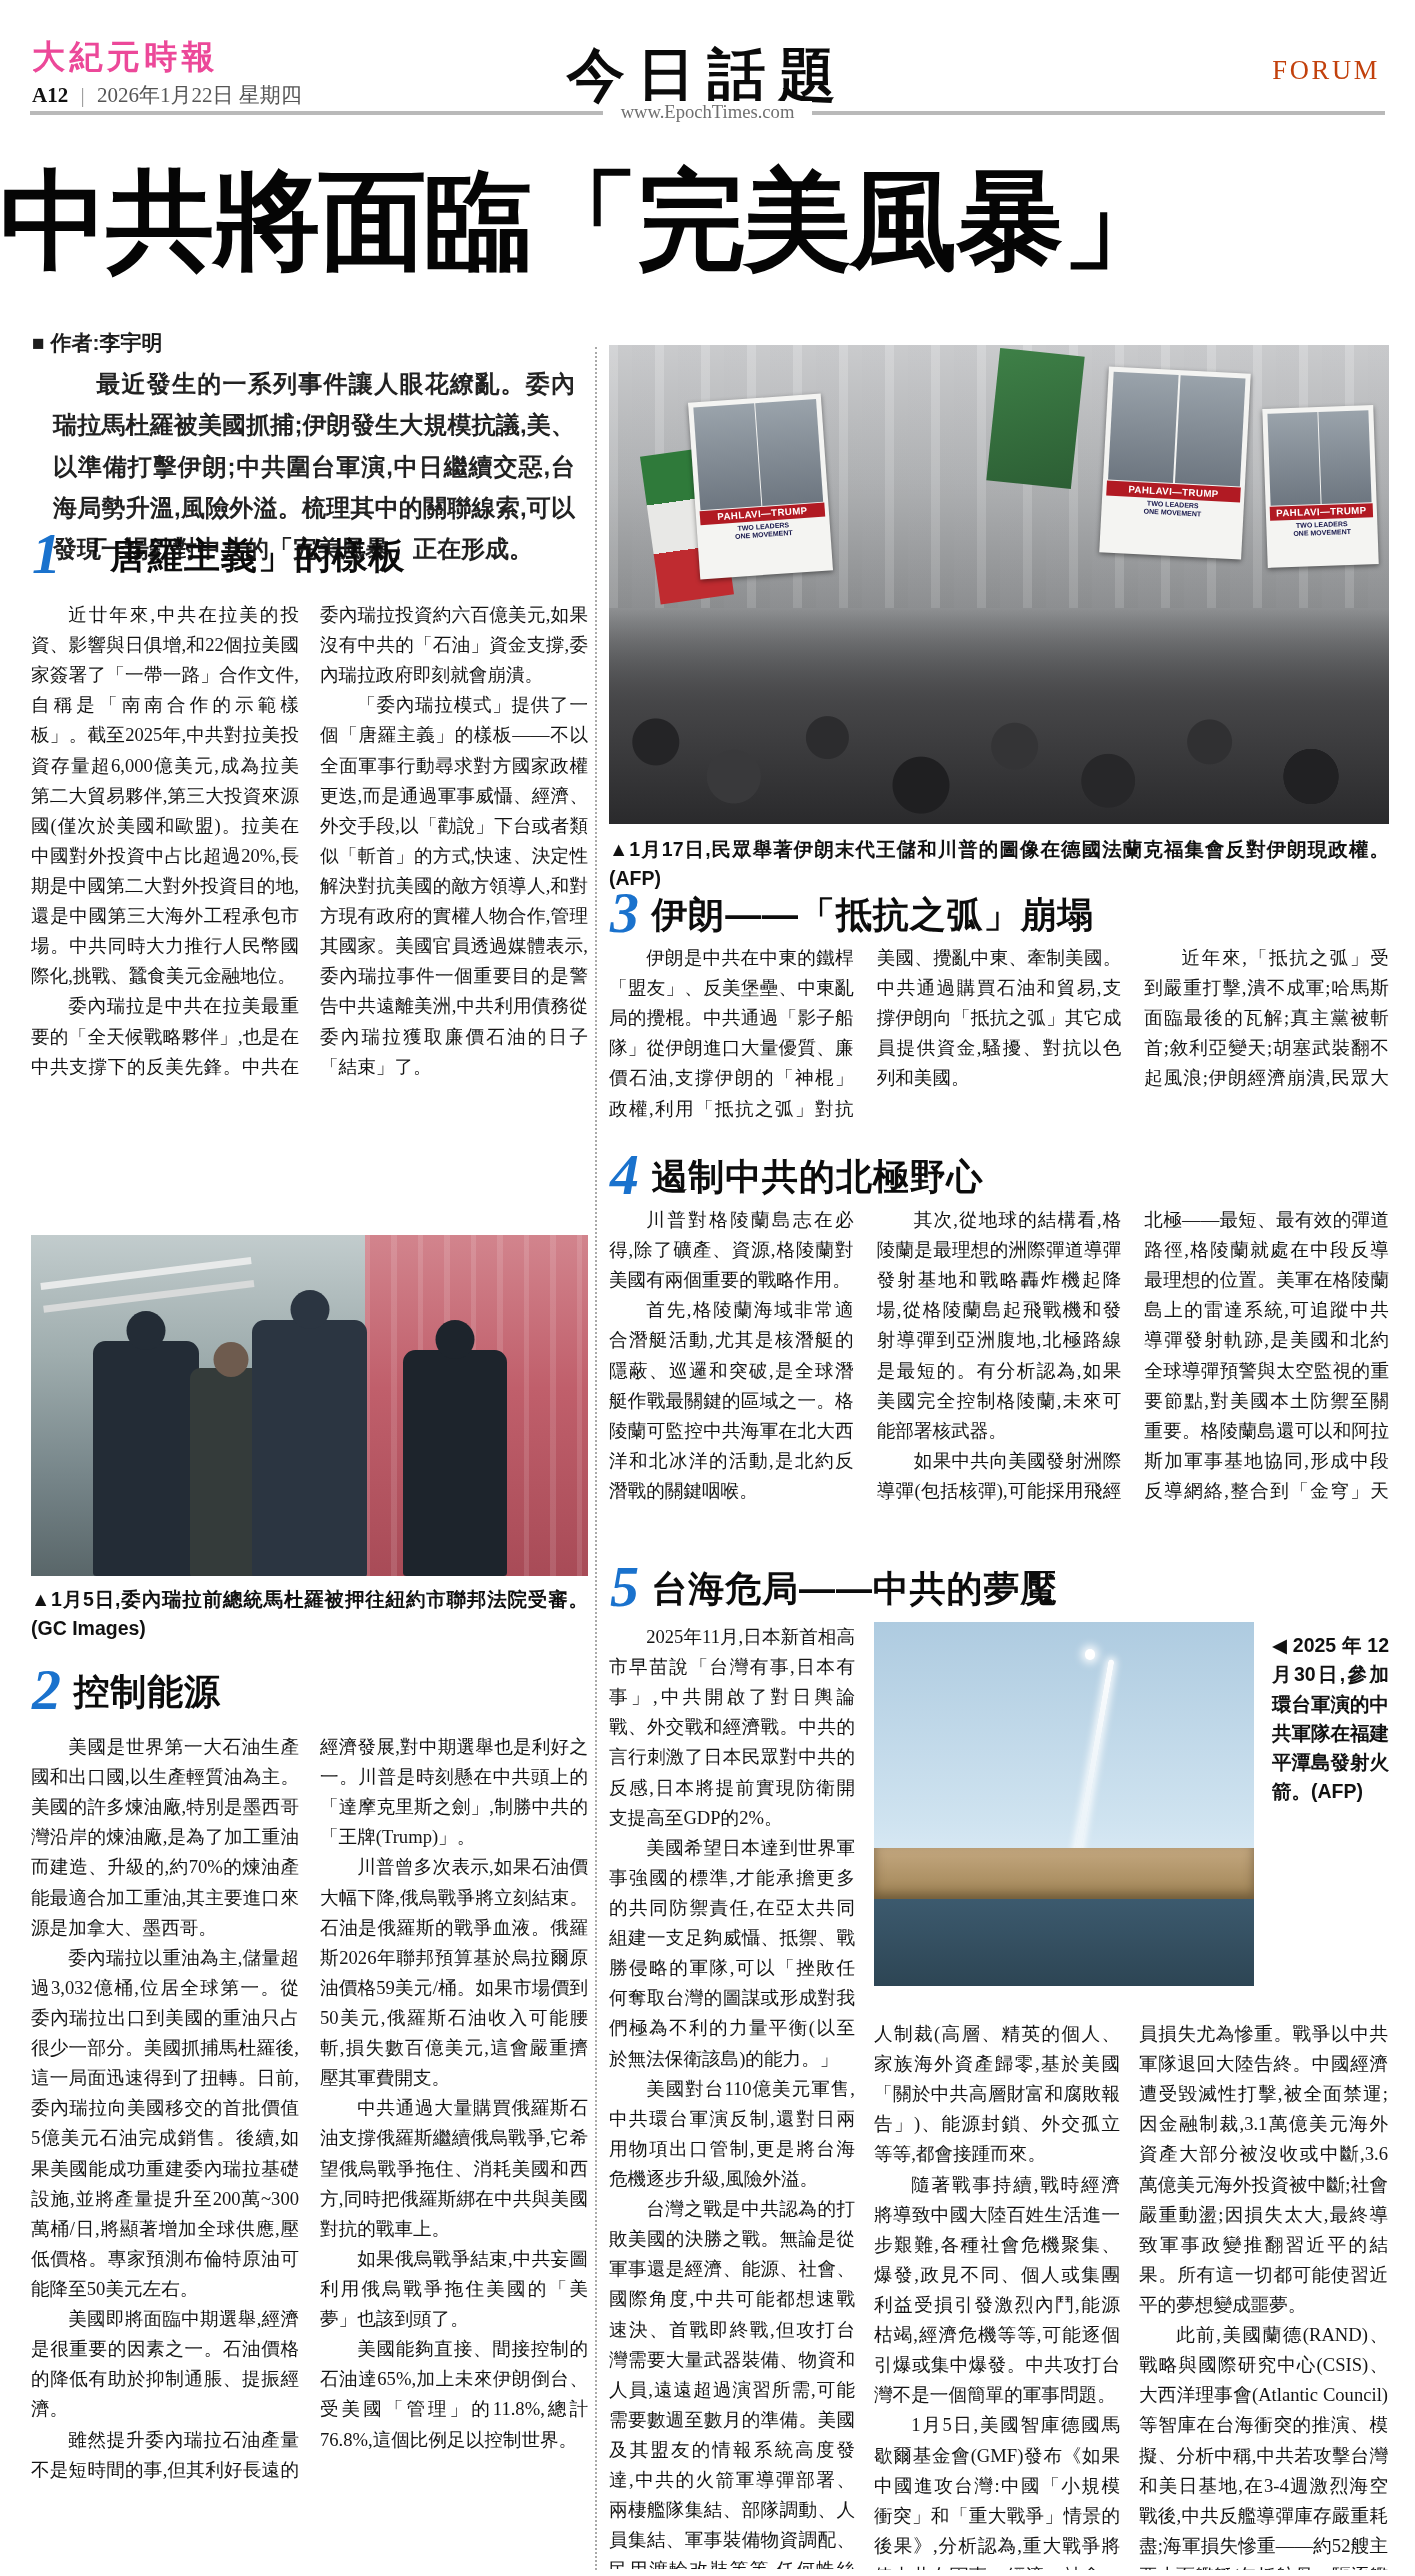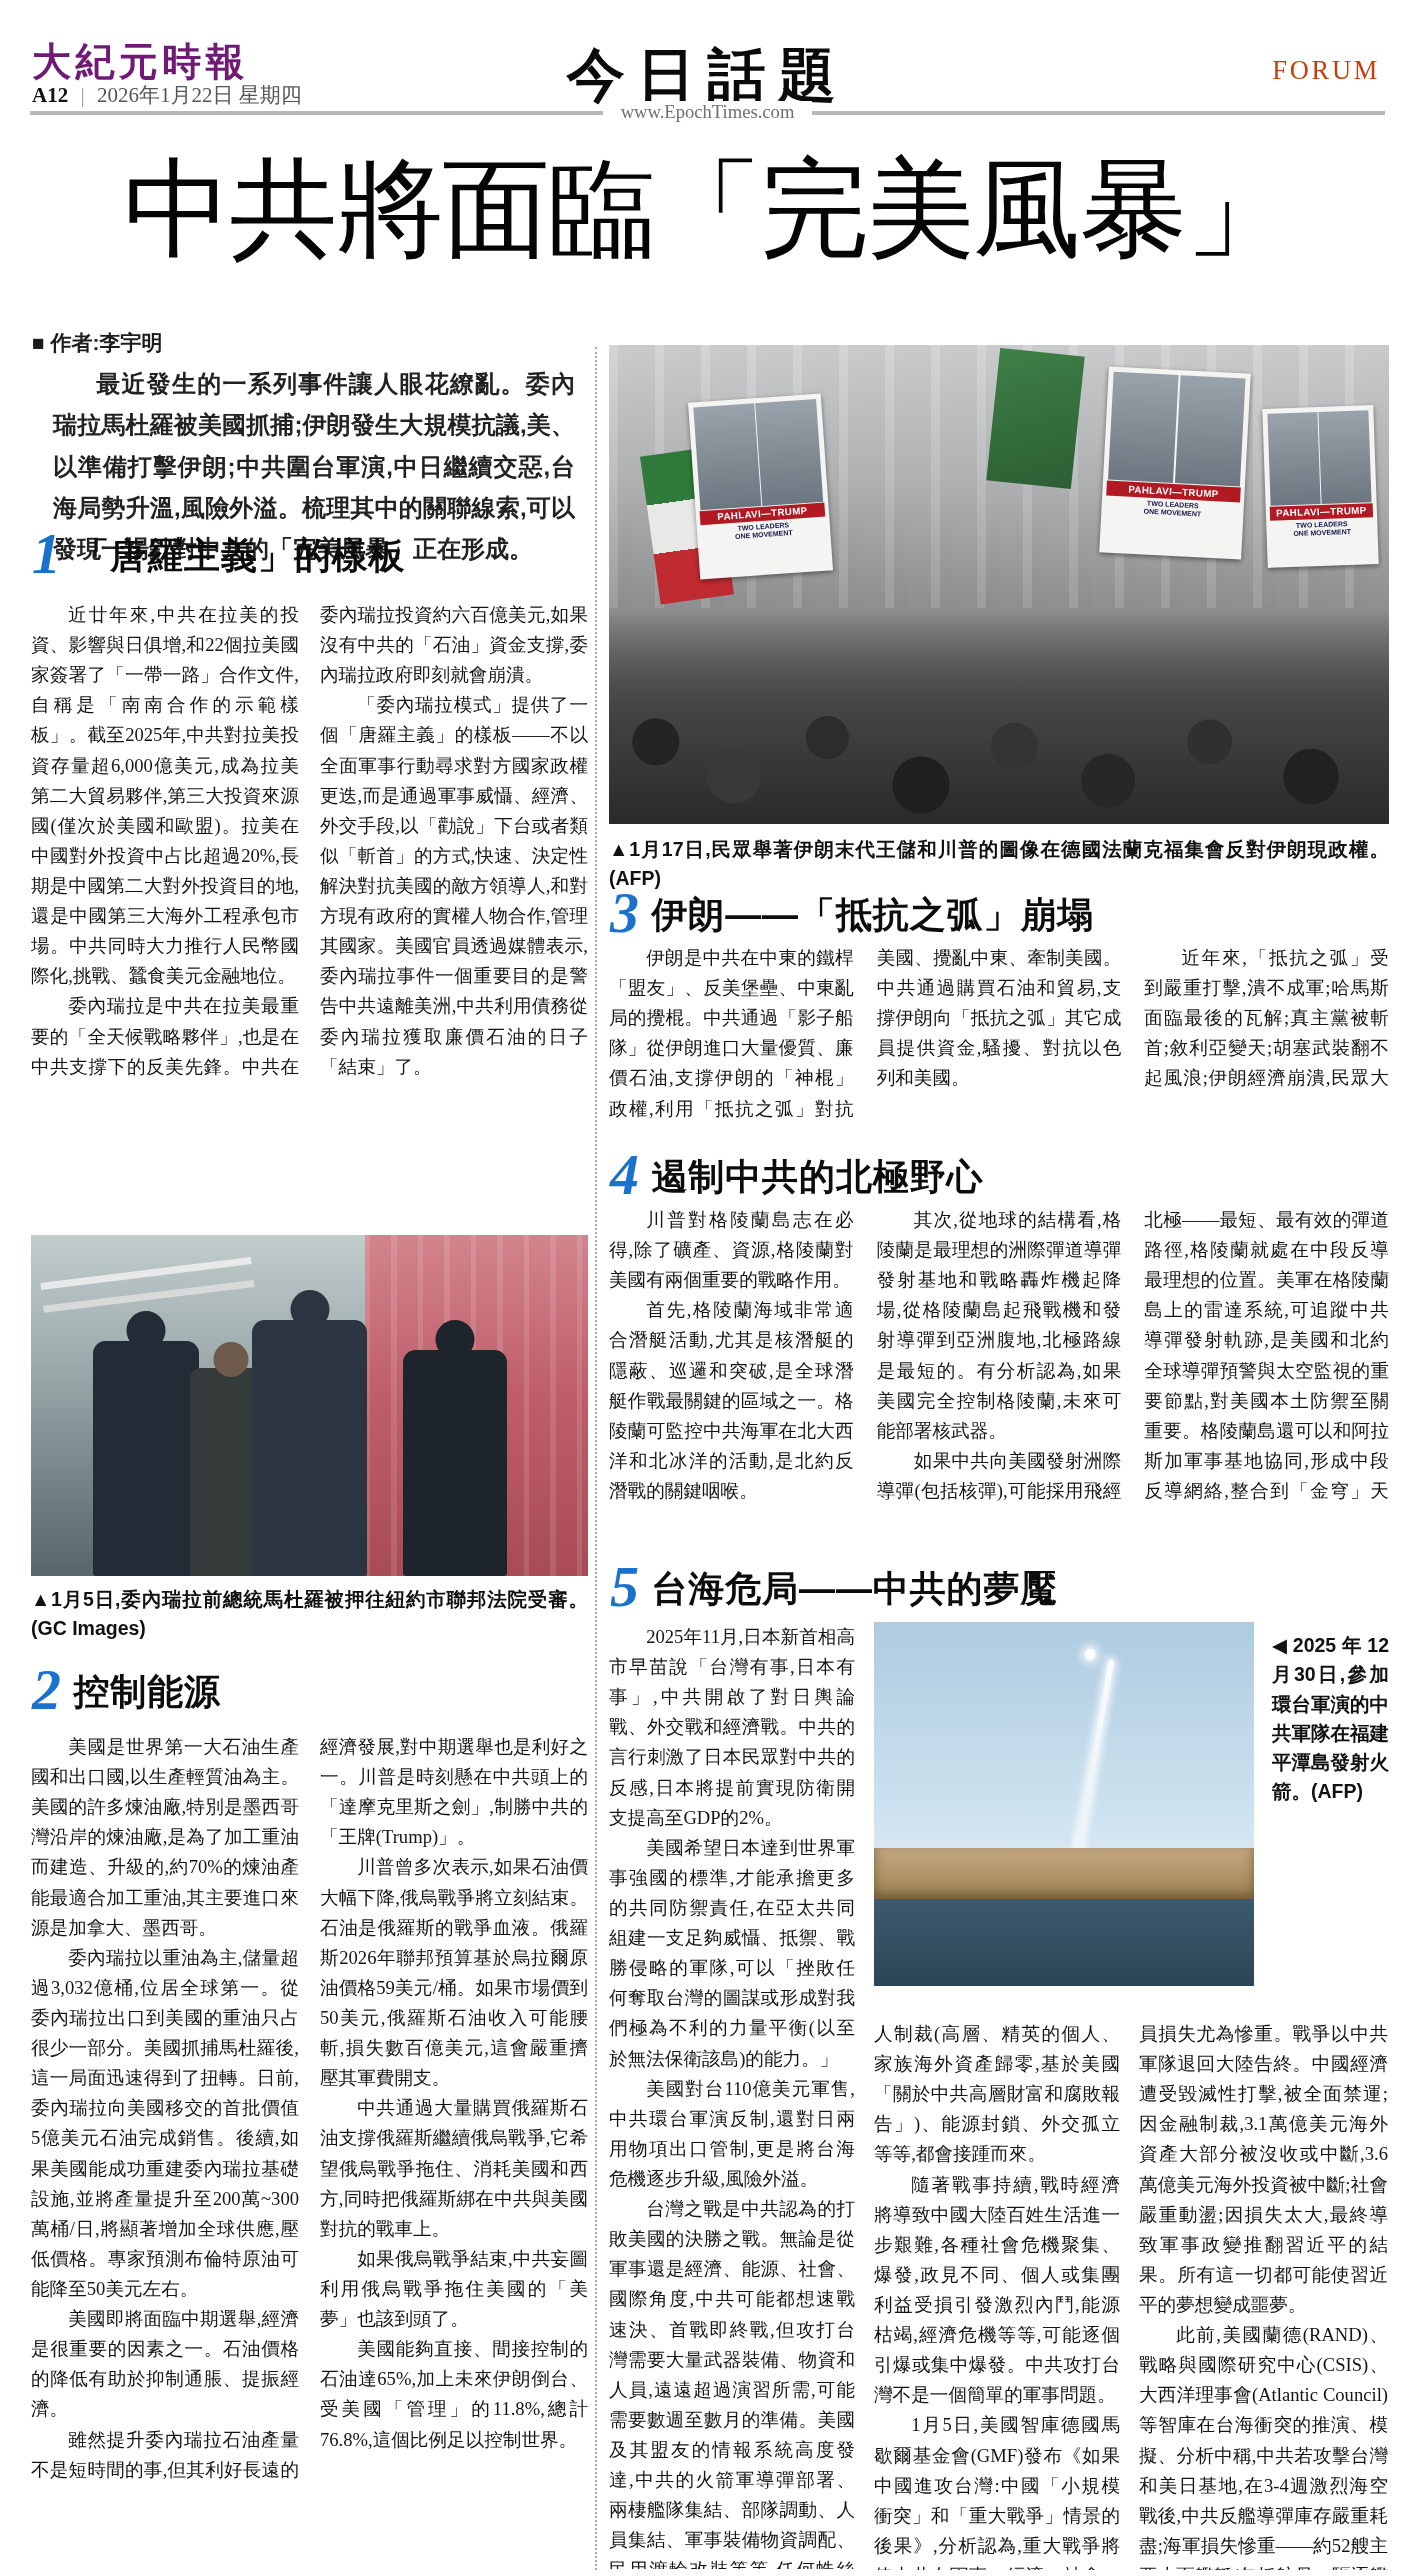--- a/index.html
+++ b/index.html
@@ -1,37 +1,37 @@
 <!DOCTYPE html>
 <html style="font-size:14px"><head>
 <meta charset="utf-8">
 <style>
   * { margin:0; padding:0; box-sizing:border-box; }
   html,body { background:#e8e8e4; }
   .page { position:relative; width:1415px; height:2576px; background:#ffffff;
           font-family:"Liberation Serif","DejaVu Serif",serif; color:#111; overflow:hidden; margin:0 auto; }
 
   
-  .masthead-logo { position:absolute; left:32px; top:35px; font-size:39px; font-weight:bold;
-                   color:#701a75; letter-spacing:4.4px; font-family:Liberation Serif, serif; }
+  .masthead-logo { position:absolute; left:32px; top:35px; font-size:33px; font-weight:bold;
+                   color:#ec4899; letter-spacing:4.4px; font-family:Liberation Serif, serif; }
   .pageline { position:absolute; left:32px; top:81px; font-size:21px; color:#555; }
   .pageline .pn { font-weight:bold; color:#111; font-family:"Liberation Serif",serif; }
   .pageline .sep { color:#999; padding:0 7px; }
   .banner { position:absolute; left:0; right:0; top:37px; text-align:center; font-size:58px;
             font-weight:bold; letter-spacing:12.4px; color:#0a0a0a; font-family:"Liberation Serif",serif; }
   .forum { position:absolute; right:35px; top:55px; font-size:26.5px; color:#c2410c;
            font-family:"Liberation Serif",serif; letter-spacing:2.7px; }
   .toprule { position:absolute; left:30px; right:30px; top:111px; height:3.5px; background:#b9b9b9; }
   .weblabel { position:absolute; left:0; right:0; top:101px; text-align:center; }
   .weblabel span { background:#fff; padding:0 17.7px; font-size:18.6px; color:#6f6f6f;
                    font-family:"Liberation Serif",serif; }
 
   
-  .headline { position:absolute; left:0; right:0; top:140px; text-align:center; font-size:108px;
-              font-weight:400; color:#050505; letter-spacing:-1.8px; font-family:"Liberation Serif",serif;
+  .headline { position:absolute; left:0; right:0; top:152px; text-align:left; font-size:108px;
+              font-weight:700; color:#050505; letter-spacing:-1.8px; font-family:"Liberation Serif",serif;
               line-height:1.3; }
 
   .byline { position:absolute; left:32px; top:329px; font-size:21px; font-weight:bold;
             font-family:"Liberation Sans","DejaVu Sans",sans-serif; color:#1c1c1c; }
 
   
   .bodyblock { position:absolute; overflow:hidden; }
   .bodyblock p { font-size:18.6px; line-height:1.62; text-align:justify; text-indent:2em; color:#141414; }
   .cols2 { column-count:2; column-gap:21px; }
   .cols3 { column-count:3; column-gap:23px; }

